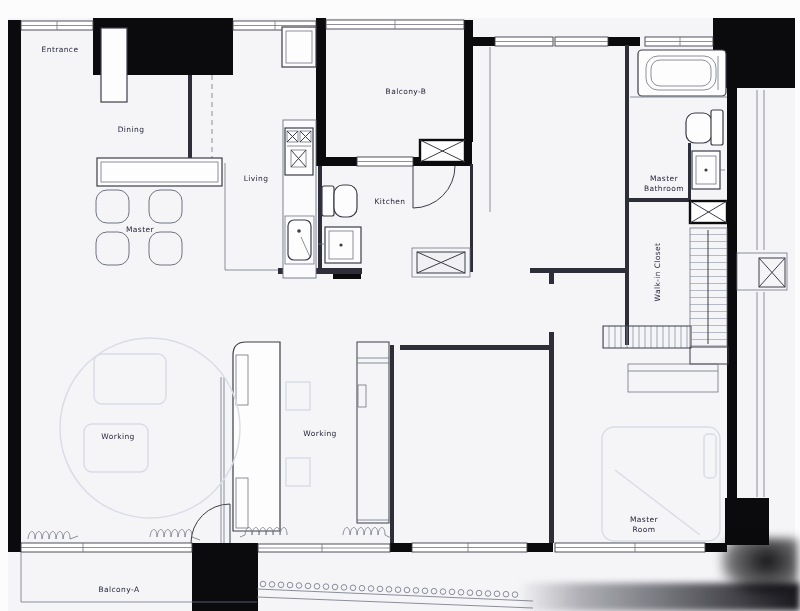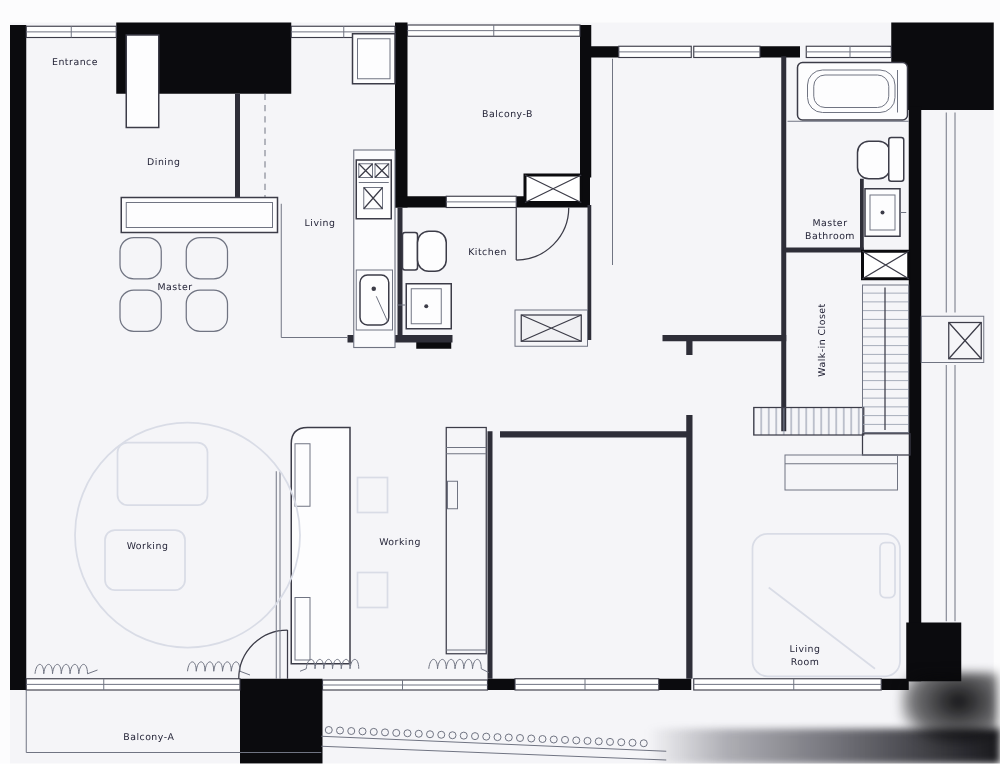--- a/index.html
+++ b/index.html
@@ -336,18 +336,18 @@
   <div class="room-label" style="left:60px;top:50px">Entrance</div>
   <div class="room-label" style="left:131px;top:130px">Dining</div>
   <div class="room-label" style="left:256px;top:179px">Living</div>
   <div class="room-label" style="left:140px;top:230px">Master</div>
   <div class="room-label" style="left:406px;top:92px">Balcony-B</div>
   <div class="room-label" style="left:390px;top:202px">Kitchen</div>
   <div class="room-label wrap" style="left:664px;top:140px;width:52px">Master Bathroom</div>
   <div class="room-label vert" style="left:658px;top:272px">Walk-in Closet</div>
   <div class="room-label" style="left:118px;top:437px">Working</div>
   <div class="room-label" style="left:320px;top:434px">Working</div>
-  <div class="room-label wrap" style="left:644px;top:481px;width:46px">Living Room</div>
+  <div class="room-label wrap" style="left:644px;top:481px;width:46px">Master Room</div>
   <div class="room-label" style="left:119px;top:590px">Balcony-A</div>
 
   <div class="smudge1"></div>
   <div class="smudge2"></div>
 </div>
 
 </body></html>

